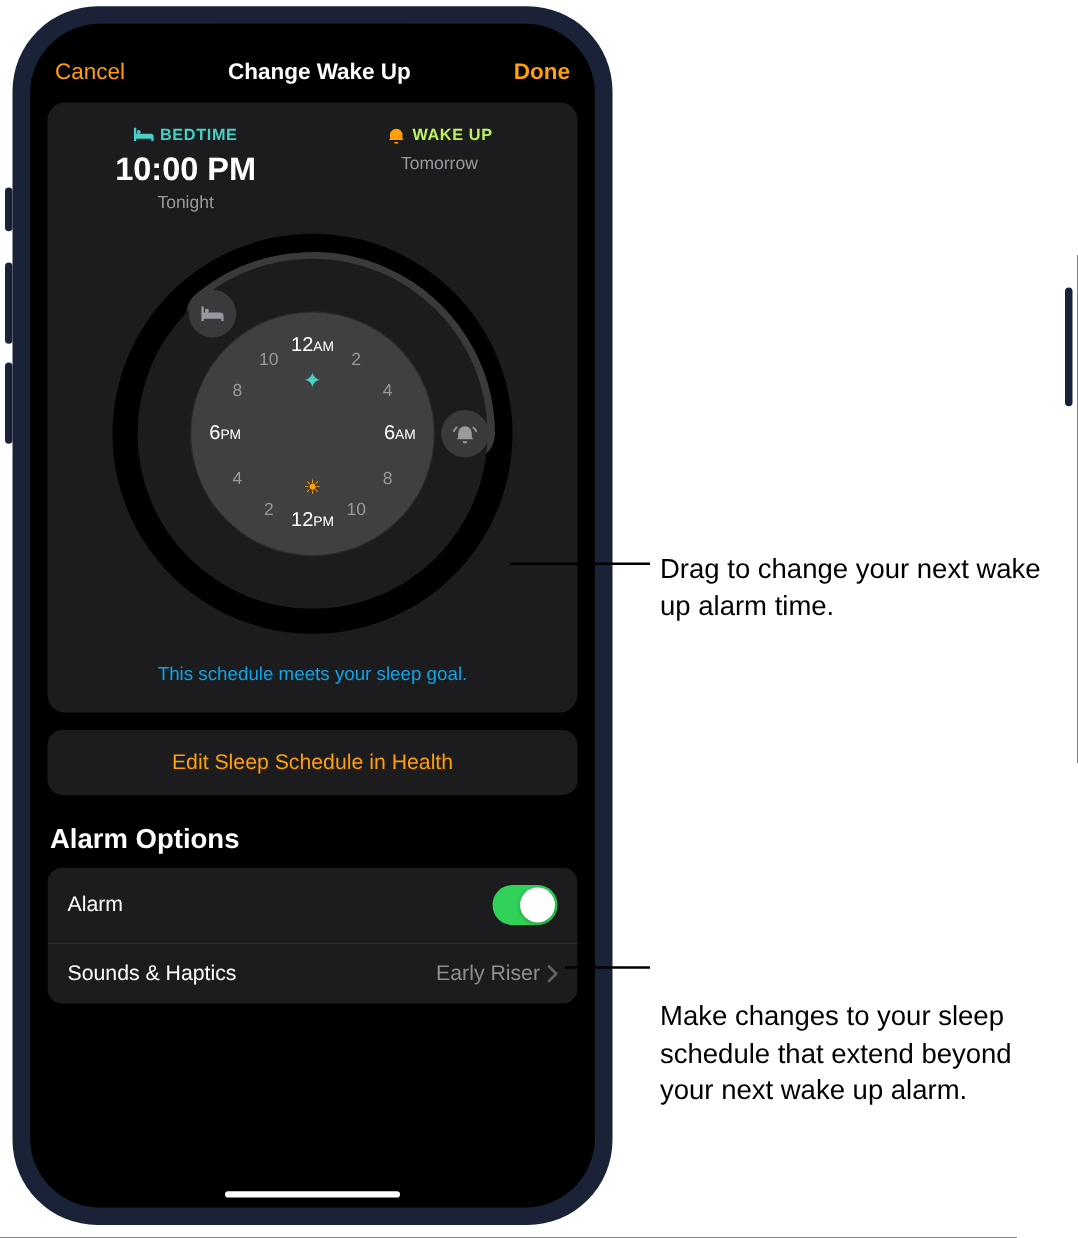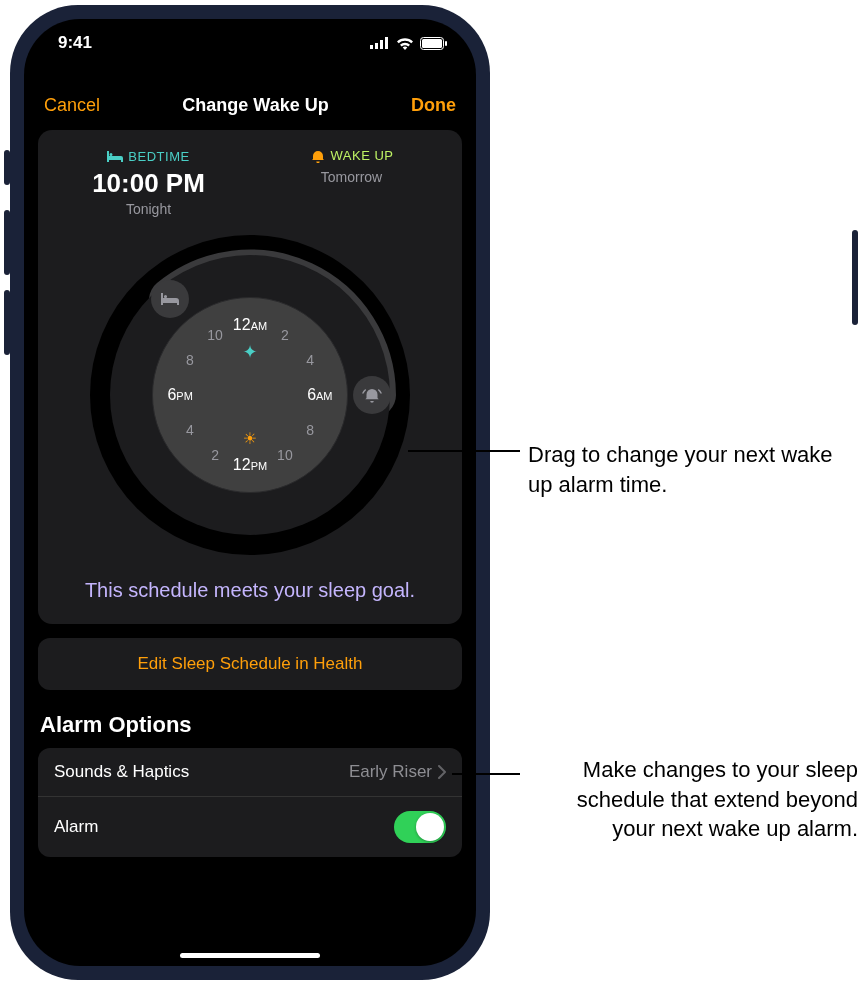--- a/index.html
+++ b/index.html
@@ -74,42 +74,42 @@
 
   .content { padding: 0 14px; }
   .card {
     background: #1c1c1e;
     border-radius: 14px;
     padding: 18px 14px 22px;
   }
 
   .times-row { display: flex; gap: 10px; justify-content: space-around; align-items: flex-start; }
   .time-block { text-align: center; flex:1; }
-  .time-label { font-size: 13px; font-weight: 400; letter-spacing: 0.5px; display: inline-flex; align-items: center; gap: 5px; justify-content: flex-end; }
+  .time-label { font-size: 13px; font-weight: 700; letter-spacing: 0.5px; display: inline-flex; align-items: center; gap: 5px; justify-content: flex-end; }
   .time-label.bed { color: #4acfc6; }
   .time-label.wake { color: #bef264; }
   .time-value { font-size: 26px; font-weight: 700; margin-top: 2px; }
   .time-day { font-size: 14px; color: #98989f; margin-top: 2px; }
 
   .clock-wrap { position: relative; width: 320px; height: 320px; margin: 18px auto 0; }
   .ring-outer { position:absolute; inset:0; border-radius:50%; background:#000; }
   .ring-track { position:absolute; inset:20px; border-radius:50%; background:#1c1c1e; }
   .arc { position:absolute; inset:0; }
   .inner-face { position:absolute; inset:62px; border-radius:50%; background:#404040; border:1px solid #2a2a2c; }
   .clock-label { position:absolute; font-size:14px; color:#98989f; transform:translate(-50%,-50%); }
   .clock-label.big { font-size:16px; color:#fff; font-weight:500; }
   .clock-label .ampm { font-size:11px; }
   .handle { position:absolute; width:38px; height:38px; border-radius:50%; background:#3a3a3c; display:flex; align-items:center; justify-content:center; transform:translate(-50%,-50%); }
   
   .sparkle { position:absolute; left:50%; top:28%; transform:translate(-50%,-50%); color:#4acfc6; font-size:18px; }
   .sun { position:absolute; left:50%; top:72%; transform:translate(-50%,-50%); color:#ff9f0a; font-size:16px; }
 
   .goal-text { text-align:center; margin-top:24px; }
   .goal-hr { font-size:18px; color:#fff; }
-  .goal-sub { font-size:20px; color:#c4b5fd; margin-top:0; }
+  .goal-sub { font-size:15px; color:#0ea5e9; margin-top:0; }
 
   .edit-btn {
     margin-top:14px;
     background:#1c1c1e;
     border-radius:12px;
     text-align:center;
     padding:16px;
     color:#ff9f0a;
     font-size:17px;
     font-weight:500;
@@ -131,55 +131,36 @@
 
   .toggle { width:52px; height:32px; border-radius:16px; background:#30d158; position:relative; }
   .toggle .knob { position:absolute; right:2px; top:2px; width:28px; height:28px; border-radius:50%; background:#fff; box-shadow:0 1px 3px rgba(0,0,0,0.3);}
 
   .home-indicator { position:absolute; bottom:8px; left:50%; transform:translateX(-50%); width:140px; height:5px; border-radius:3px; background:#fff; }
 
   
   .annotation { position:absolute; font-size:22px; line-height:1.35; color:#000; }
   .anno-line { position:absolute; height:2px; background:#000; }
   .anno1 { left:528px; top:440px; width:320px; }
-  .anno2 { left:528px; top:755px; width:330px;text-align:right; }
+  .anno2 { left:528px; top:798px; width:330px; }
   .line1 { left:408px; top:450px; width:112px; }
   .line2 { left:452px; top:773px; width:68px; }
 </style>
 </head>
 <body>
 
 <div class="side-btn sb-left1"></div>
 <div class="side-btn sb-left2"></div>
 <div class="side-btn sb-left3"></div>
 <div class="side-btn sb-right"></div>
 
 <div class="phone-frame">
   <div class="phone-screen">
     <div class="notch"></div>
 
-    <div class="status-bar">
-      <span>9:41</span>
-      <div class="status-right">
-        <svg width="20" height="12" viewBox="0 0 20 12">
-            <rect x="0" y="8" width="3" height="4" fill="#fff"></rect>
-            <rect x="5" y="6" width="3" height="6" fill="#fff"></rect>
-            <rect x="10" y="3" width="3" height="9" fill="#fff"></rect>
-            <rect x="15" y="0" width="3" height="12" fill="#fff"></rect>
-          </svg>
-        <svg width="18" height="13" viewBox="0 0 18 13">
-            <path d="M9 13 L11.3 10.5 C10 9.3 8 9.3 6.7 10.5 Z M4 7.7 C6.8 5 11.2 5 14 7.7 L12.3 9.5 C10.5 7.8 7.5 7.8 5.7 9.5 Z M1 4.5 C5.4 0.2 12.6 0.2 17 4.5 L15.3 6.3 C11.8 3 6.2 3 2.7 6.3 Z" fill="#fff"></path>
-          </svg>
-        <svg width="28" height="13" viewBox="0 0 28 13">
-            <rect x="0.5" y="0.5" width="23" height="12" rx="3" fill="none" stroke="#fff" stroke-width="1"></rect>
-            <rect x="2" y="2" width="20" height="9" rx="1.5" fill="#fff"></rect>
-            <rect x="25" y="4" width="2" height="5" rx="1" fill="#fff"></rect>
-          </svg>
-      </div>
-    </div>
 
     <div class="nav-bar">
       <span class="nav-left">Cancel</span>
       <span class="nav-title">Change Wake Up</span>
       <span class="nav-right">Done</span>
     </div>
 
     <div class="content">
       <div class="card">
         <div class="times-row">
@@ -260,34 +241,34 @@
           <div class="goal-sub">This schedule meets your sleep goal.</div>
         </div>
       </div>
 
       <div class="edit-btn">Edit Sleep Schedule in Health</div>
 
       <div class="section-header">Alarm Options</div>
 
       <div class="rows-group">
         <div class="row">
+          <span>Alarm</span>
+          <div class="toggle">
+              <div class="knob"></div>
+            </div>
+        </div>
+        <div class="row">
           <span>Sounds &amp; Haptics</span>
           <span class="row-detail">
             <span>Early Riser</span>
             <svg width="8" height="14" viewBox="0 0 8 14">
                 <path d="M1 1 L7 7 L1 13" fill="none" stroke="#636366" stroke-width="2" stroke-linecap="round" stroke-linejoin="round"></path>
               </svg>
           </span>
         </div>
-        <div class="row">
-          <span>Alarm</span>
-          <div class="toggle">
-              <div class="knob"></div>
-            </div>
-        </div>
       </div>
     </div>
 
     <div class="home-indicator"></div>
   </div>
 </div>
 
 <div class="anno-line line1"></div>
 <div class="annotation anno1">Drag to change your next wake up alarm time.</div>
 <div class="anno-line line2"></div>

